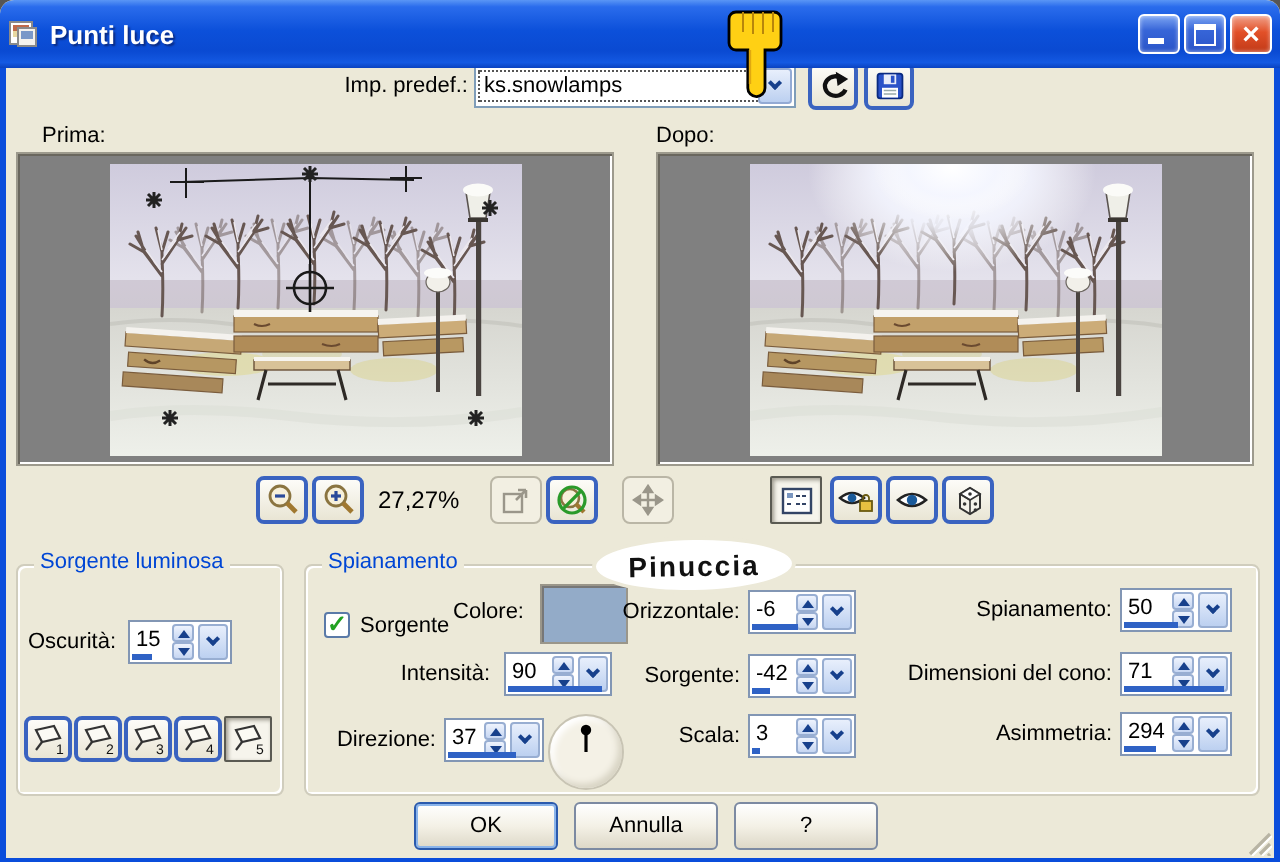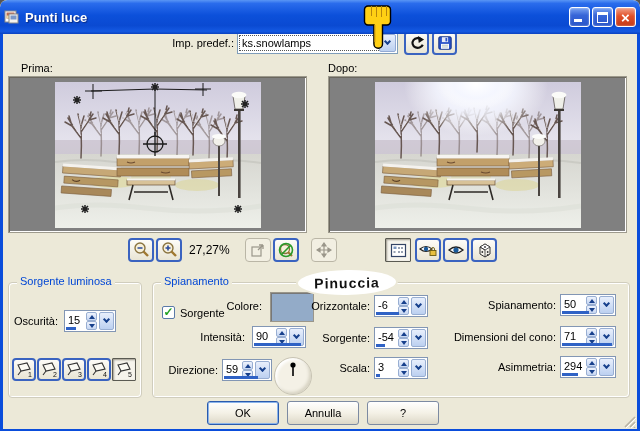--- a/index.html
+++ b/index.html
@@ -383,21 +383,21 @@
         </div>
     </div>
     <div class="spin-drop">
         <span class="chev"></span>
       </div>
     <div class="spin-fill" style="width:90%;"></div>
   </div>
 
   <div class="lbl r" style="left:156px;top:364px;width:62px;">Direzione:</div>
   <div class="spin" style="left:222px;top:359px;width:50px;">
-    <div class="spin-val">59</div>
+    <div class="spin-val">37</div>
     <div class="spin-arrows">
       <div class="spin-arrow">
           <span class="tri-up"></span>
         </div>
       <div class="spin-arrow">
           <span class="tri-dn"></span>
         </div>
     </div>
     <div class="spin-drop">
         <span class="chev"></span>
@@ -423,21 +423,21 @@
         </div>
     </div>
     <div class="spin-drop">
         <span class="chev"></span>
       </div>
     <div class="spin-fill" style="width:45%;"></div>
   </div>
 
   <div class="lbl r" style="left:280px;top:332px;width:90px;">Sorgente:</div>
   <div class="spin" style="left:374px;top:327px;width:54px;">
-    <div class="spin-val">-54</div>
+    <div class="spin-val">-42</div>
     <div class="spin-arrows">
       <div class="spin-arrow">
           <span class="tri-up"></span>
         </div>
       <div class="spin-arrow">
           <span class="tri-dn"></span>
         </div>
     </div>
     <div class="spin-drop">
         <span class="chev"></span>

